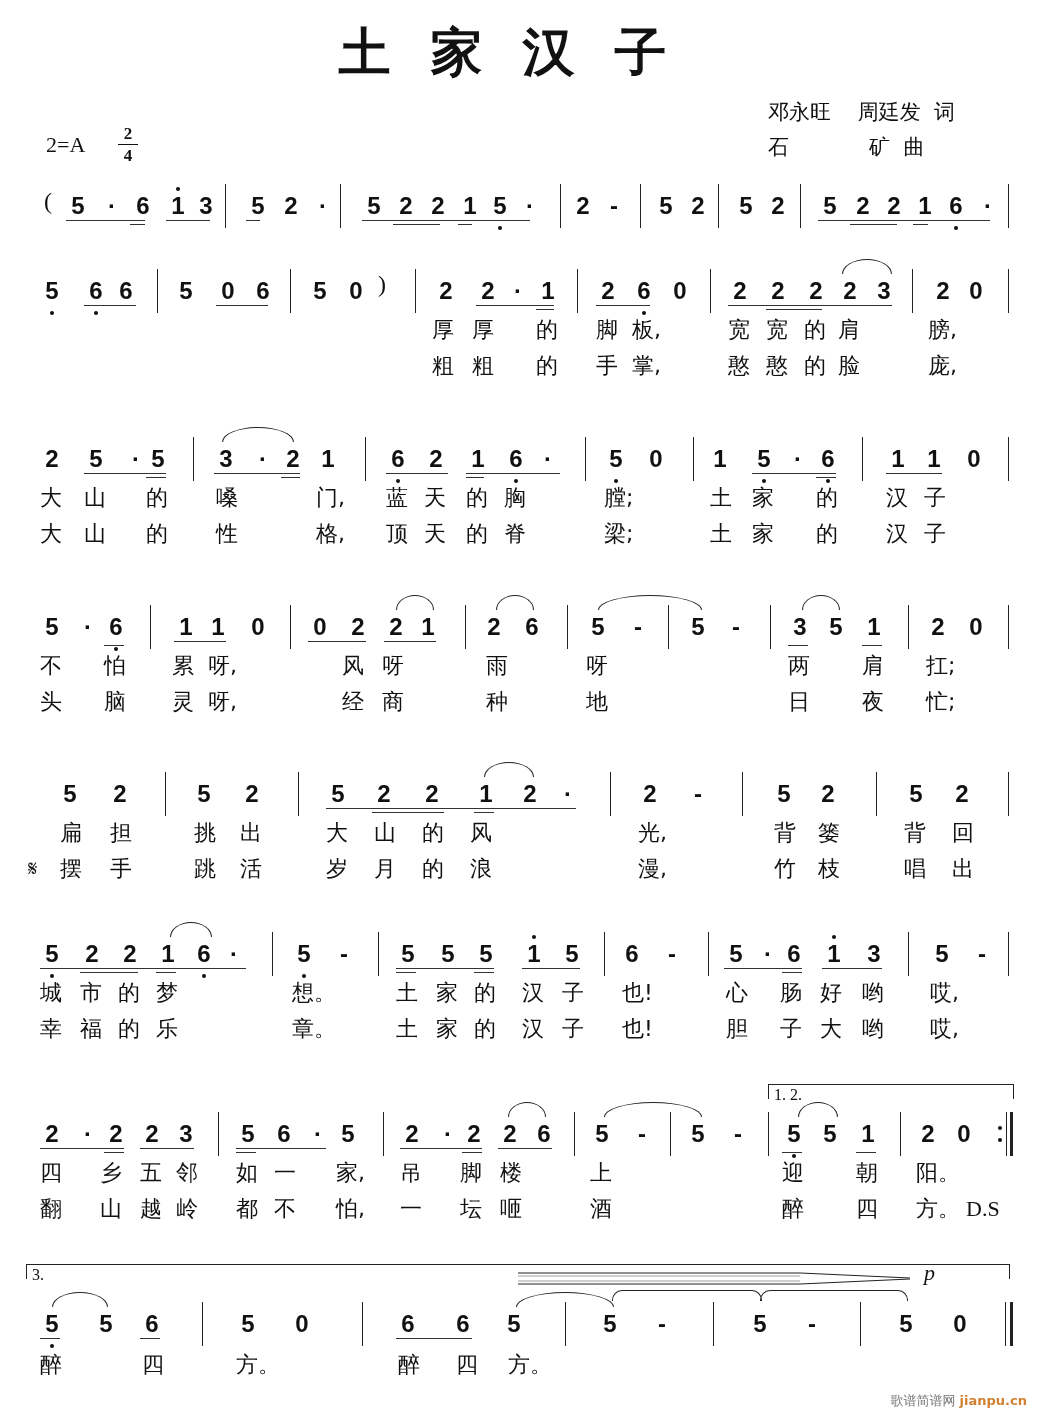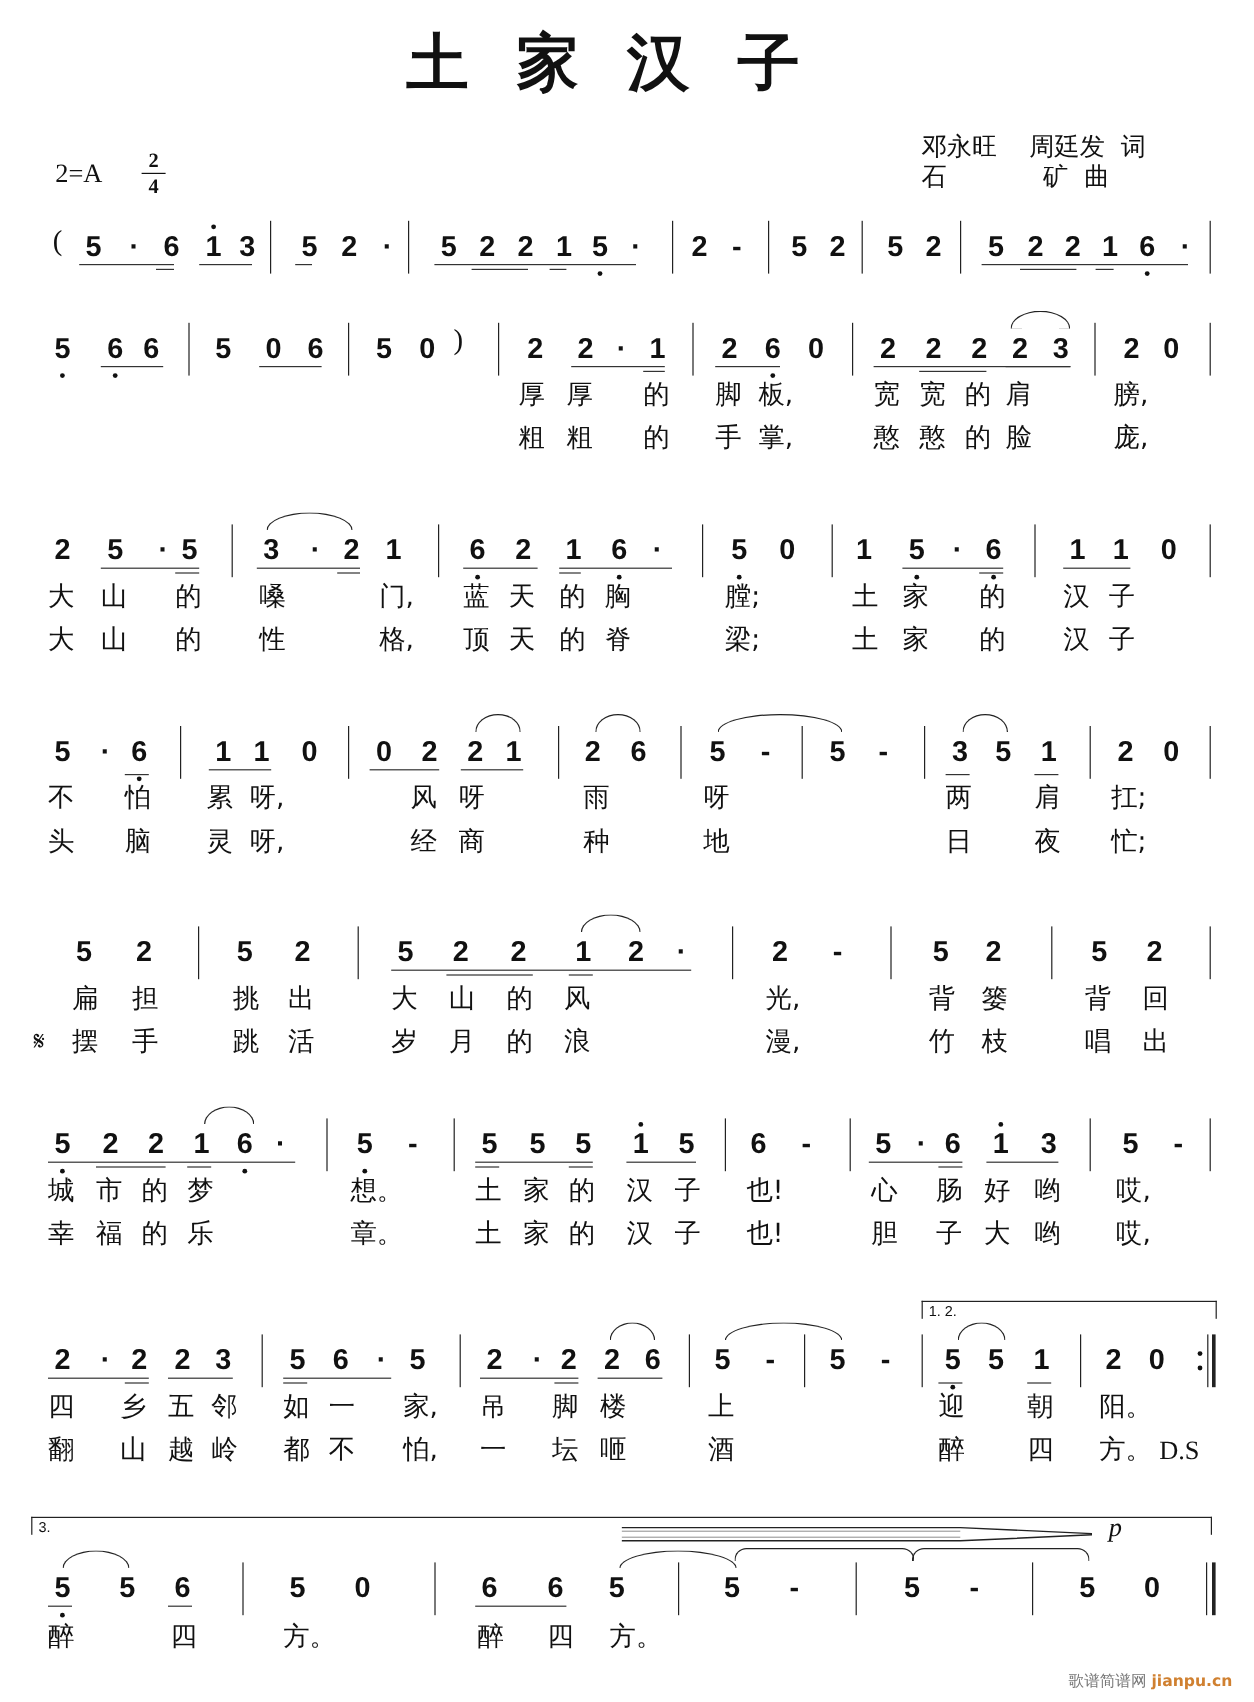--- a/index.html
+++ b/index.html
@@ -17,30 +17,30 @@
           width:20px; text-align:center; line-height:28px; top:0; }
   .dot-below { position:absolute; width:4px; height:4px; border-radius:2px; background:#111; }
   .dot-above { position:absolute; width:4px; height:4px; border-radius:2px; background:#111; }
   .uline { position:absolute; height:0; border-top:1.6px solid #333; }
   .barline { position:absolute; width:0; border-left:1.6px solid #222; height:44px; top:-8px; }
   .slur { position:absolute; border:1.5px solid #222; border-bottom:none; border-left-color:#222; border-right-color:#222;
           border-radius:50% 50% 0 0 / 100% 100% 0 0; height:14px; }
   .lyric { position:absolute; font-size:22px; width:26px; text-align:center; line-height:26px; }
   .paren { position:absolute; font-size:24px; font-family:"Liberation Serif", serif; }
   .volta { position:absolute; border-top:1.5px solid #222; border-left:1.5px solid #222; border-right:1.5px solid #222; height:14px; }
-  .volta-label { position:absolute; font-size:12px; font-family:Liberation Sans, sans-serif; }
+  .volta-label { position:absolute; font-size:16px; font-family:Liberation Serif, serif; }
   .watermark { right:18px; bottom:8px; font-size:13px; color:#777; }
   .watermark .wm-en { color:#d08030; font-weight:bold; }
   .dyn { position:absolute; font-family:"Liberation Serif", serif; font-style:italic; font-size:22px; }
 </style>
 </head>
 <body>
 
 <div class="abs title">土家汉子</div>
-<div class="abs credit" style="left:768px; top:108px;">邓永旺    周廷发  词</div>
+<div class="abs credit" style="left:768px; top:98px;">邓永旺    周廷发  词</div>
 <div class="abs credit" style="left:768px; top:133px;">石            矿  曲</div>
 <div class="abs key">2=A</div>
 <div class="abs ts">
   <div>2</div>
   <div class="bar"></div>
   <div>4</div>
 </div>
 
 <div id="score">
     <div class="system" style="top: 192px;">

